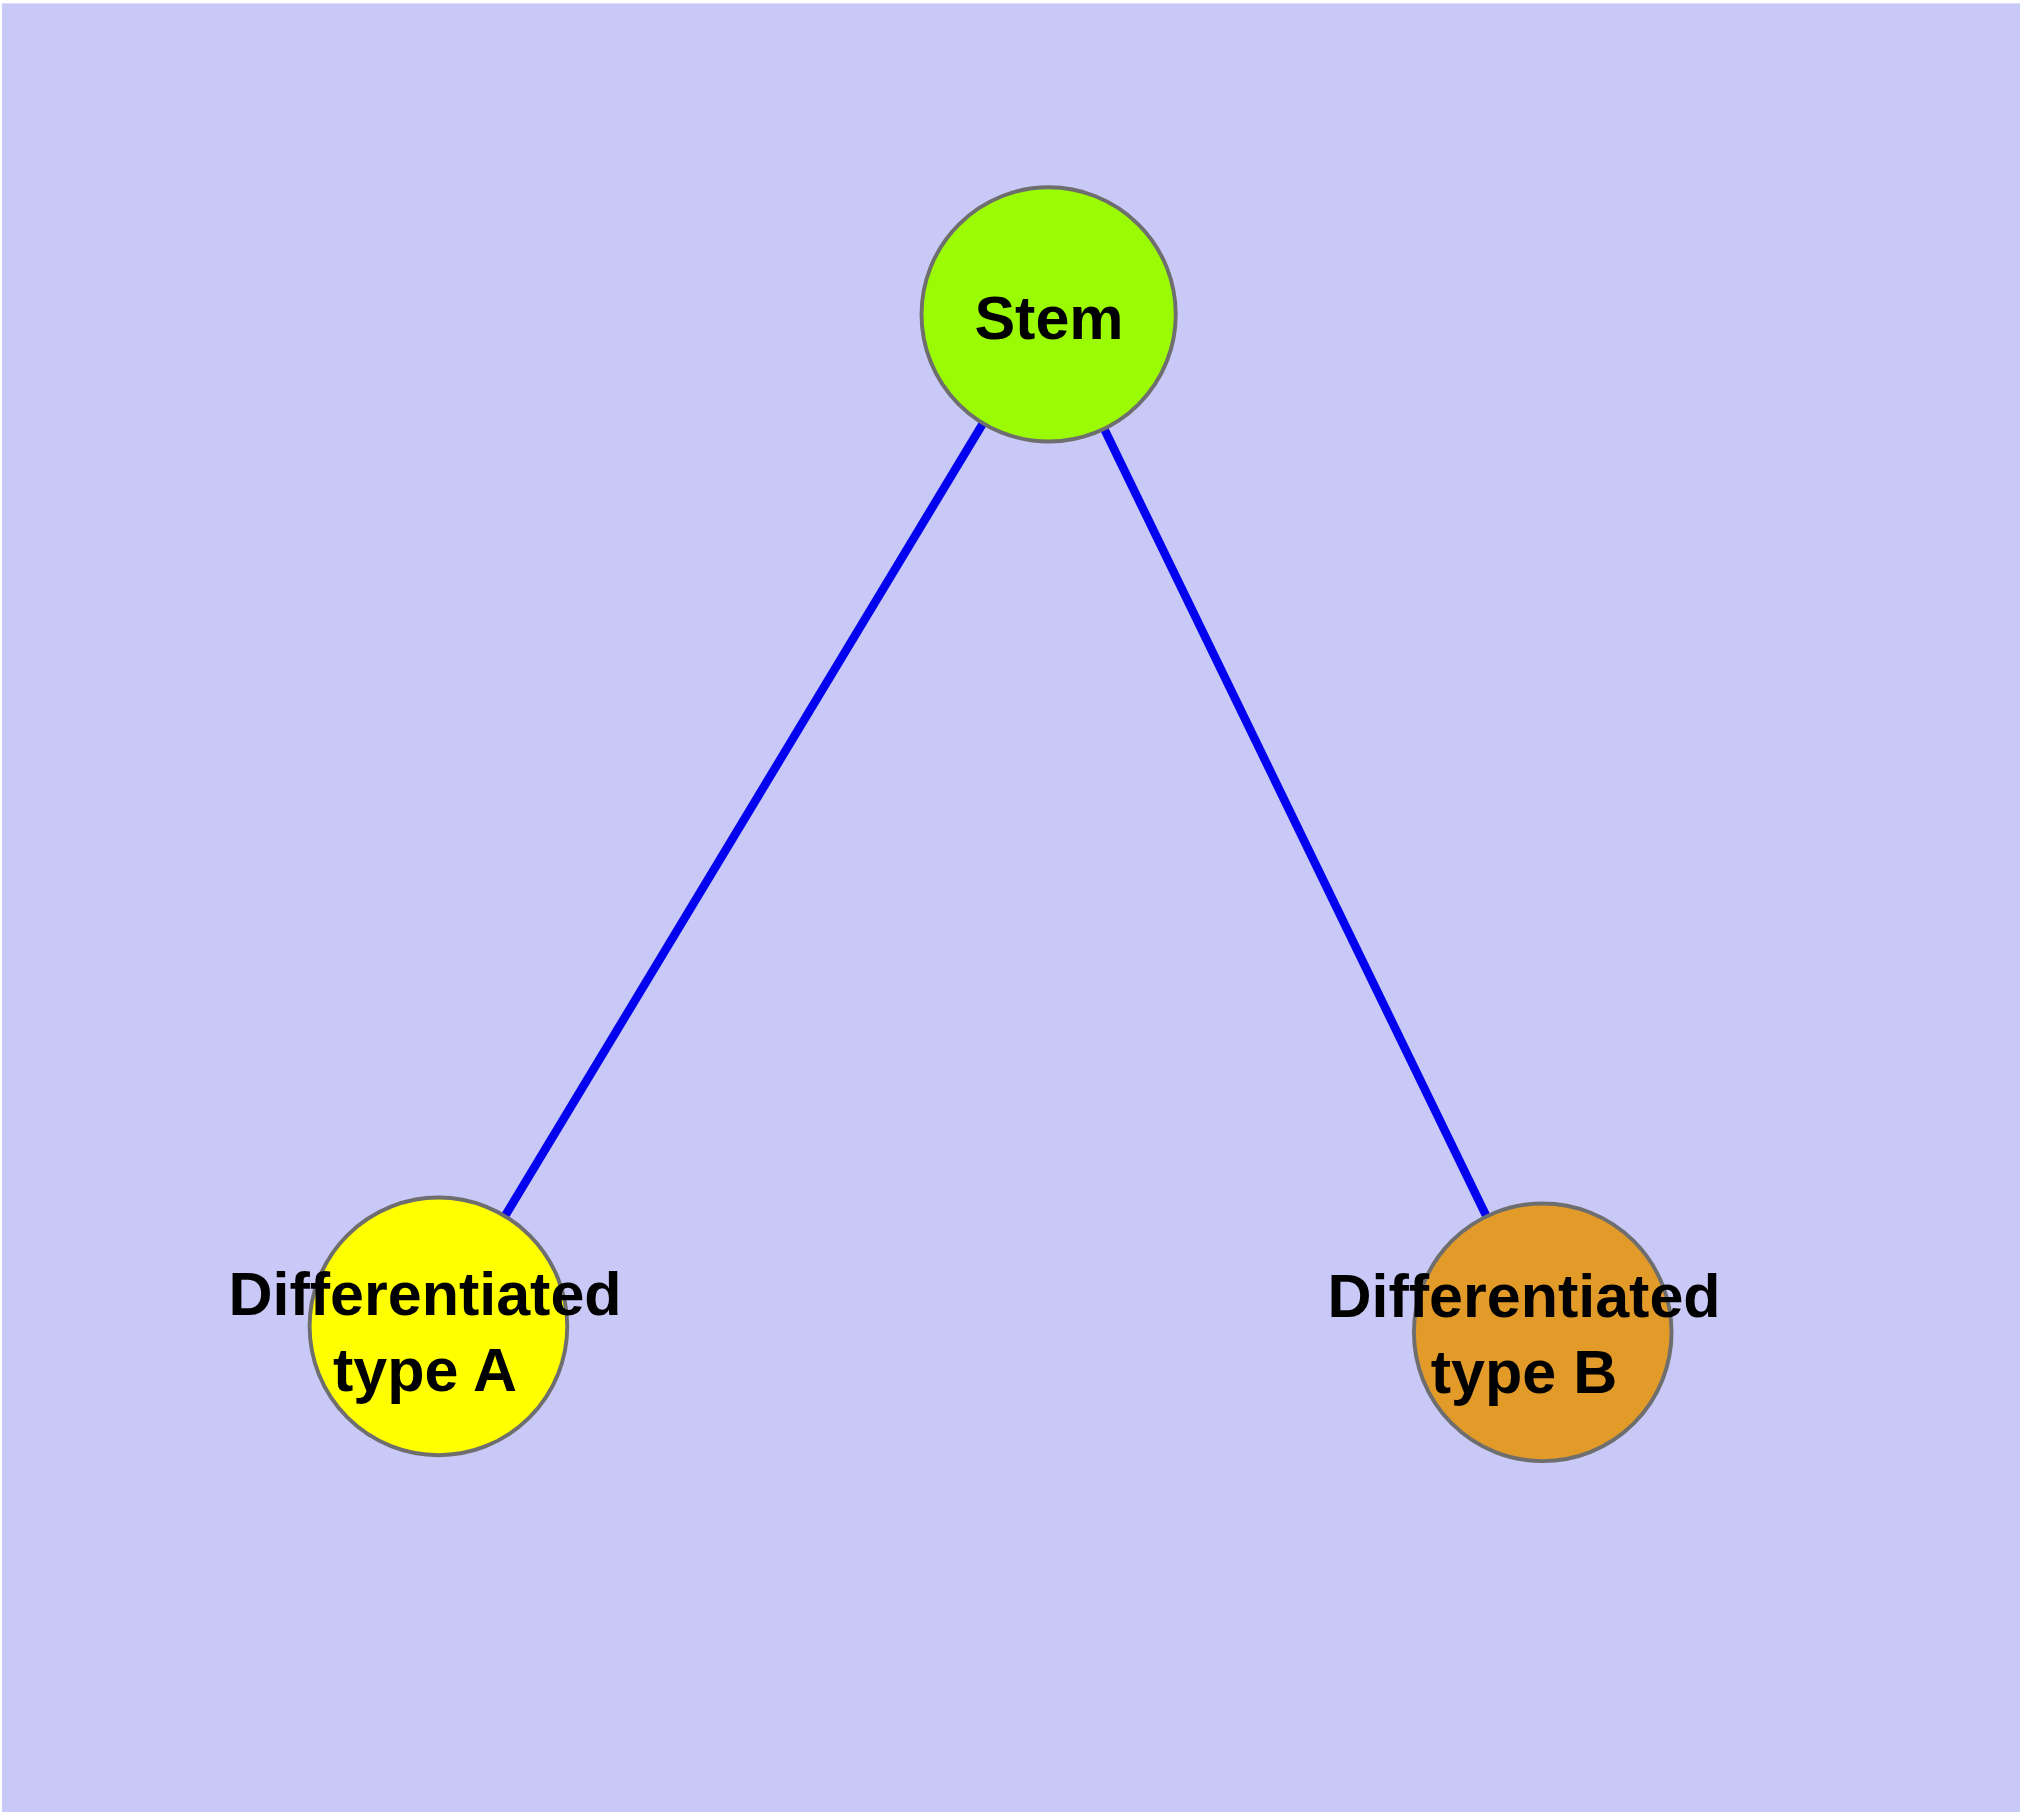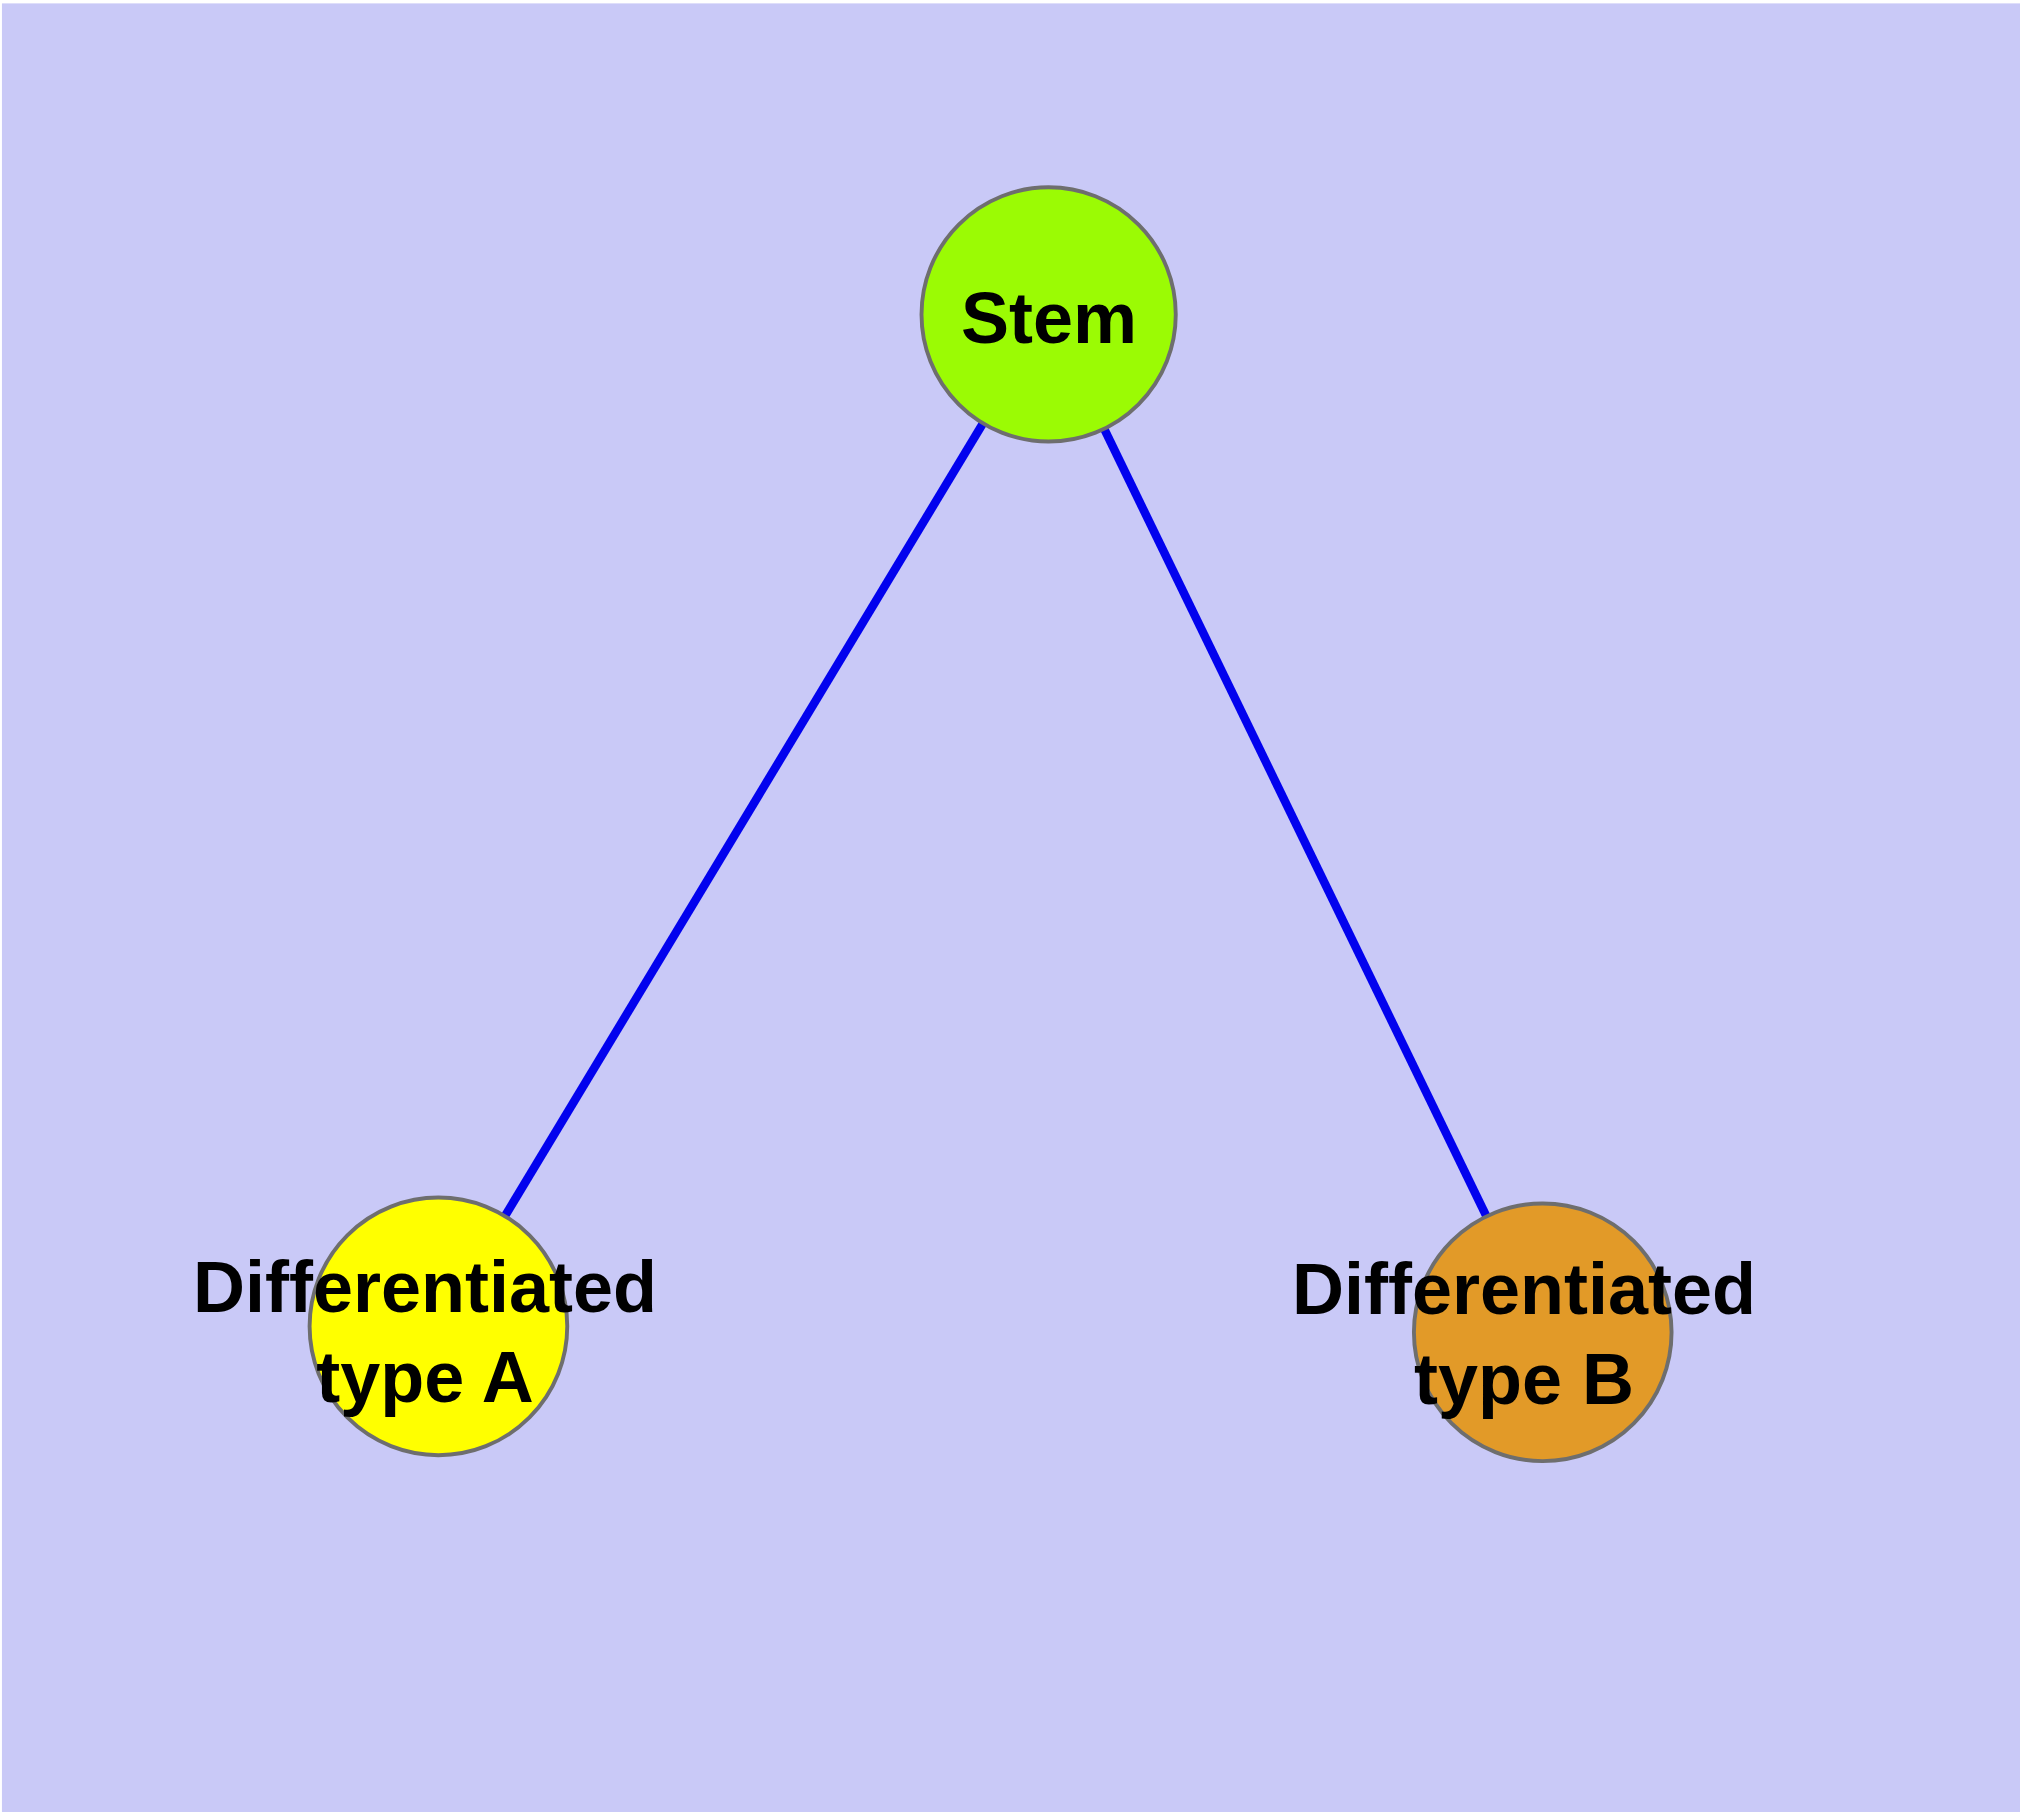--- a/index.html
+++ b/index.html
@@ -32,21 +32,21 @@
     height: 1812px;
     pointer-events: none;
   }
   .node-label {
     position: absolute;
     transform: translate(-50%, -50%);
     width: max-content;
     text-align: center;
     white-space: pre-line;
     font-weight: bold;
-    font-size: 72px;
+    font-size: 61px;
     line-height: 1.25;
     color: var(--label-color, #000000);
     letter-spacing: 0px;
   }
   .node-label.stem  { left: 1049px; top: 318px; }
   .node-label.typea { left: 425px;  top: 1332px; }
   .node-label.typeb { left: 1524px; top: 1334px; }
 </style>
 </head>
 <body>

